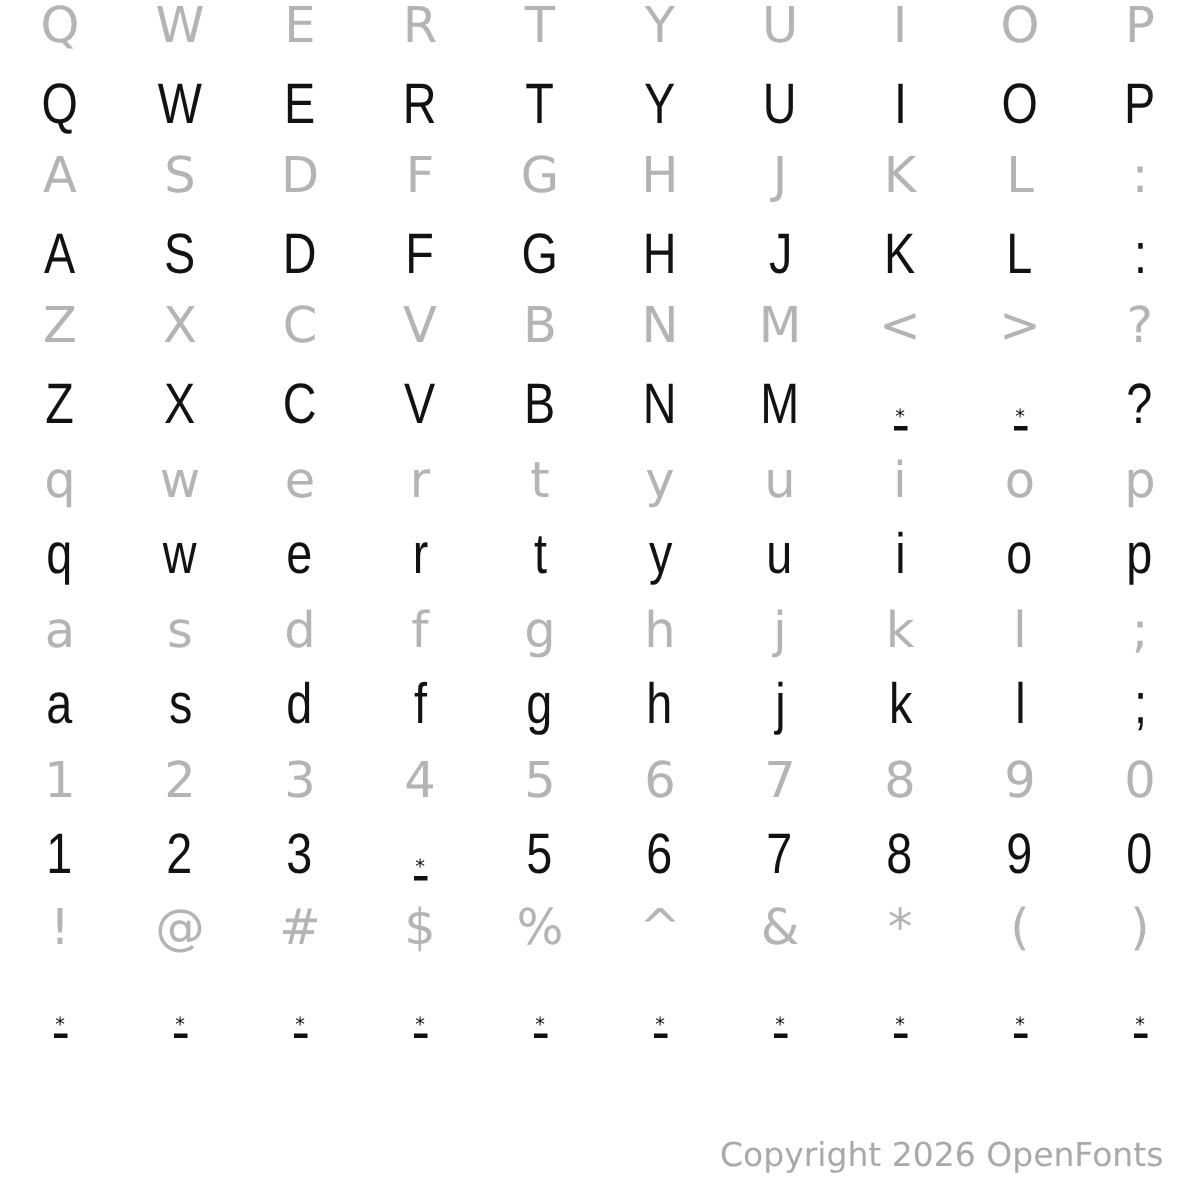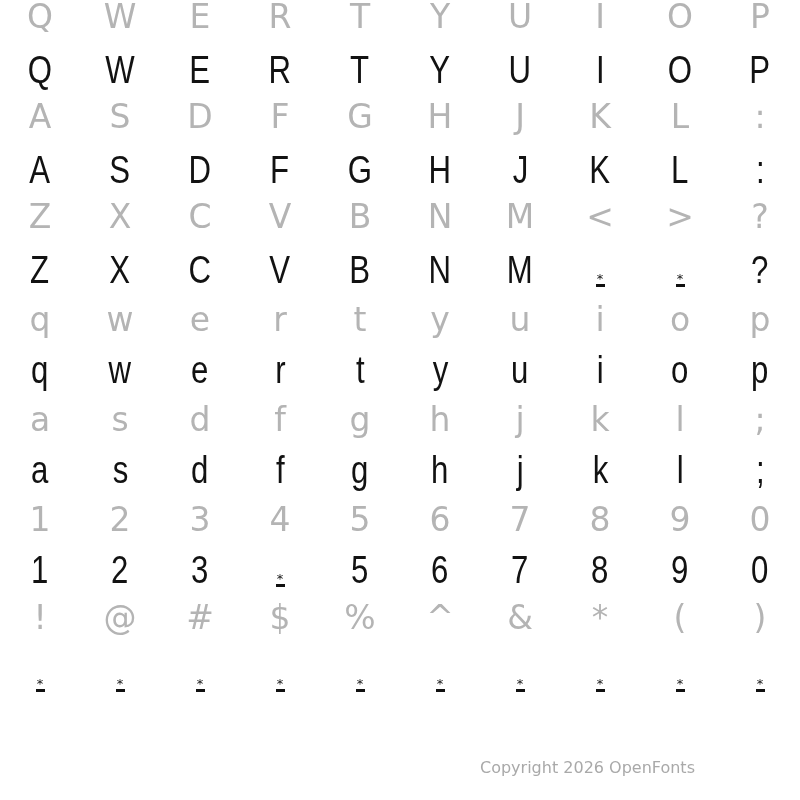--- a/index.html
+++ b/index.html
@@ -66,21 +66,21 @@
     width: 9px;
     height: 3px;
     margin: 1px auto 0 auto;
     background: #111111;
   }
   #copyright {
     position: absolute;
     left: 480px;
     top: 758px;
     font-family: "DejaVu Sans", sans-serif;
-    font-size: 16px;
+    font-size: 22px;
     color: #a9a9a9;
     white-space: nowrap;
   }
 </style>
 </head>
 <body>
 
 <div id="canvas">
   <div id="glyph-grid">
       <div class="glyph-row row-ghost" style="top: -13px;">

